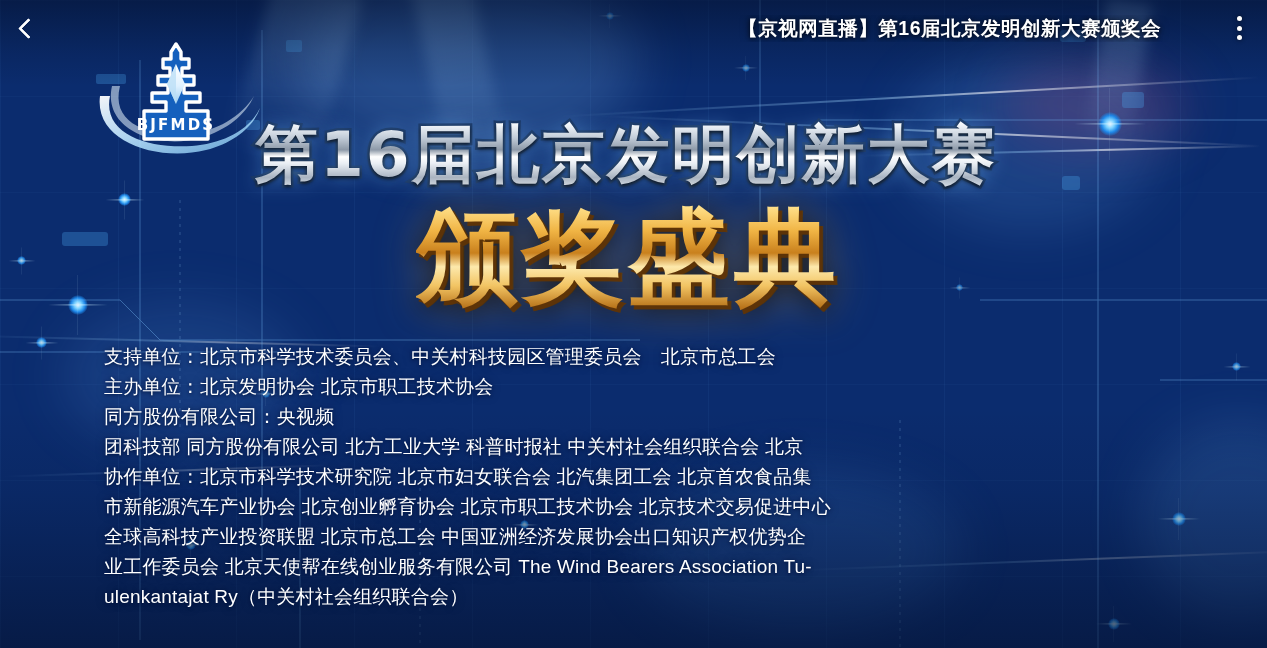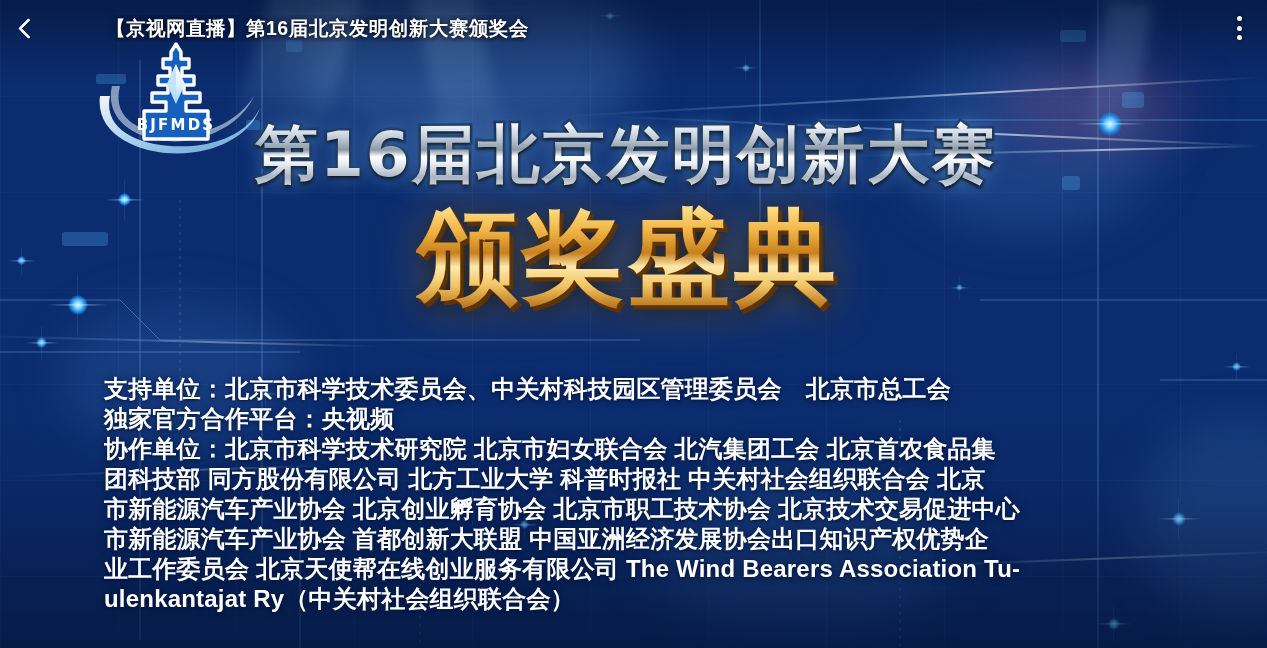--- a/index.html
+++ b/index.html
@@ -83,21 +83,21 @@
     width:56px; height:56px; display:flex; align-items:center; justify-content:center;
     cursor:pointer;
   }
   .chevron-left {
     width:15px; height:15px;
     border-left:3px solid #fff; border-bottom:3px solid #fff;
     transform:rotate(45deg);
     border-radius:2px;
   }
   #header-title {
-    flex:1; text-align:left;
+    flex:1; text-align:right;
     color:#ffffff; font-size:19.5px; font-weight:bold;
     letter-spacing:.5px;
     text-shadow:0 1px 4px rgba(0,0,0,.7), 0 0 10px rgba(0,0,0,.5);
     padding:0 50px;
     white-space:nowrap; overflow:hidden; text-overflow:ellipsis;
   }
   #menu-btn {
     width:56px; height:56px; display:flex; flex-direction:column;
     align-items:center; justify-content:center; gap:4.5px; cursor:pointer;
   }
@@ -149,27 +149,26 @@
     font-family:"DejaVu Sans","Liberation Sans",sans-serif;
     color:#5d3408;
     white-space:nowrap;
     opacity:.9;
   }
 
   
   #credits {
     position:absolute; left:104px; top:342px; width:1070px; z-index:35;
     color:#ffffff;
-    font-size:24px;
+    font-size:19px;
     line-height:30px;
-    font-weight:bold;
+    font-weight:normal;
     letter-spacing:.2px;
     text-shadow:0 1px 3px rgba(0,20,60,.85), 0 0 8px rgba(0,15,50,.6);
     white-space:nowrap;
-    margin-top:32px;
   }
   #credits .line { height:30px; }
 </style>
 </head>
 <body>
 
 <div id="stage">
 
   <div class="bg-layer grid-lines"></div>
 
@@ -292,22 +291,23 @@
   </div>
 
   <div id="title-silver-outline">第16届北京发明创新大赛</div>
   <div id="title-silver">第16届北京发明创新大赛</div>
 
   <div id="title-gold-shadow">颁奖盛典</div>
   <div id="title-gold">颁奖盛典</div>
 
   <div id="credits">
       <div class="line">支持单位：北京市科学技术委员会、中关村科技园区管理委员会　北京市总工会</div>
-      <div class="line">独家官方合作平台：央视频</div>
+      <div class="line">主办单位：北京发明协会 北京市职工技术协会</div>
+      <div class="line">同方股份有限公司：央视频</div>
+      <div class="line">团科技部 同方股份有限公司 北方工业大学 科普时报社 中关村社会组织联合会 北京</div>
       <div class="line">协作单位：北京市科学技术研究院 北京市妇女联合会 北汽集团工会 北京首农食品集</div>
-      <div class="line">团科技部 同方股份有限公司 北方工业大学 科普时报社 中关村社会组织联合会 北京</div>
       <div class="line">市新能源汽车产业协会 北京创业孵育协会 北京市职工技术协会 北京技术交易促进中心</div>
-      <div class="line">市新能源汽车产业协会 首都创新大联盟 中国亚洲经济发展协会出口知识产权优势企</div>
+      <div class="line">全球高科技产业投资联盟 北京市总工会 中国亚洲经济发展协会出口知识产权优势企</div>
       <div class="line">业工作委员会 北京天使帮在线创业服务有限公司 The Wind Bearers Association Tu-</div>
       <div class="line">ulenkantajat Ry（中关村社会组织联合会）</div>
     </div>
 
 </div>
 
 </body></html>

